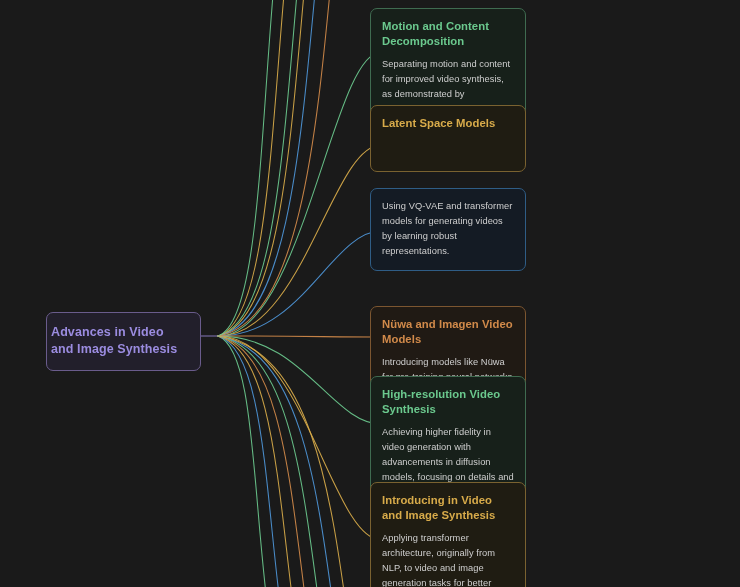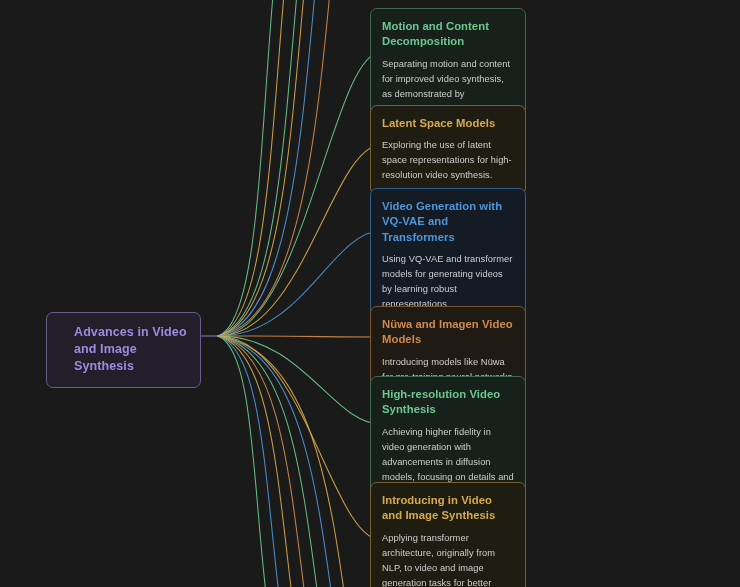--- a/index.html
+++ b/index.html
@@ -32,21 +32,21 @@
     height: 587px;
     pointer-events: none;
   }
 
   
   .root-node {
     position: absolute;
     left: 46px;
     top: 312px;
     width: 155px;
-    padding: 11px 13px 12px 27px;
+    padding: 11px 13px 12px 4px;
     background: #221f2b;
     border: 1px solid #6a5c8c;
     border-radius: 7px;
     z-index: 5;
   }
   .root-node-title {
     color: #9b8ce0;
     font-size: 12.5px;
     font-weight: bold;
     line-height: 1.35;
@@ -116,24 +116,22 @@
     <div class="root-node-title" style="color: rgb(155, 140, 224);">Advances in Video and Image Synthesis</div>
   </div>
 
   <div id="cards-host">
       <div class="card" style="top: 8px; min-height: 88px; background: rgb(23, 32, 26); border: 1px solid rgb(63, 107, 80);">
         <div class="card-title" style="color: rgb(107, 201, 142);">Motion and Content Decomposition</div>
         <div class="card-desc">Separating motion and content for improved video synthesis, as demonstrated by MoCoGAN.</div>
       </div>
       <div class="card" style="top: 105px; min-height: 67px; background: rgb(31, 28, 18); border: 1px solid rgb(122, 98, 48);">
         <div class="card-title" style="color: rgb(216, 171, 74);">Latent Space Models</div>
-        <div class="card-desc">Exploring the use of latent space representations for high-resolution video synthesis.</div>
       </div>
       <div class="card" style="top: 188px; min-height: 83px; background: rgb(20, 27, 36); border: 1px solid rgb(47, 93, 134);">
-        <div class="card-title" style="color: rgb(78, 150, 216);">Video Generation with VQ-VAE and Transformers</div>
         <div class="card-desc">Using VQ-VAE and transformer models for generating videos by learning robust representations.</div>
       </div>
       <div class="card" style="top: 282px; min-height: 84px; background: rgb(32, 26, 20); border: 1px solid rgb(124, 86, 48); margin-top: 24px;">
         <div class="card-title" style="color: rgb(209, 138, 74);">Nüwa and Imagen Video Models</div>
         <div class="card-desc">Introducing models like Nüwa for pre-training neural networks for visual world creation.</div>
       </div>
       <div class="card" style="top: 376px; min-height: 90px; background: rgb(23, 32, 26); border: 1px solid rgb(63, 107, 80);">
         <div class="card-title" style="color: rgb(107, 201, 142);">High-resolution Video Synthesis</div>
         <div class="card-desc">Achieving higher fidelity in video generation with advancements in diffusion models, focusing on details and resolution.</div>
       </div>

